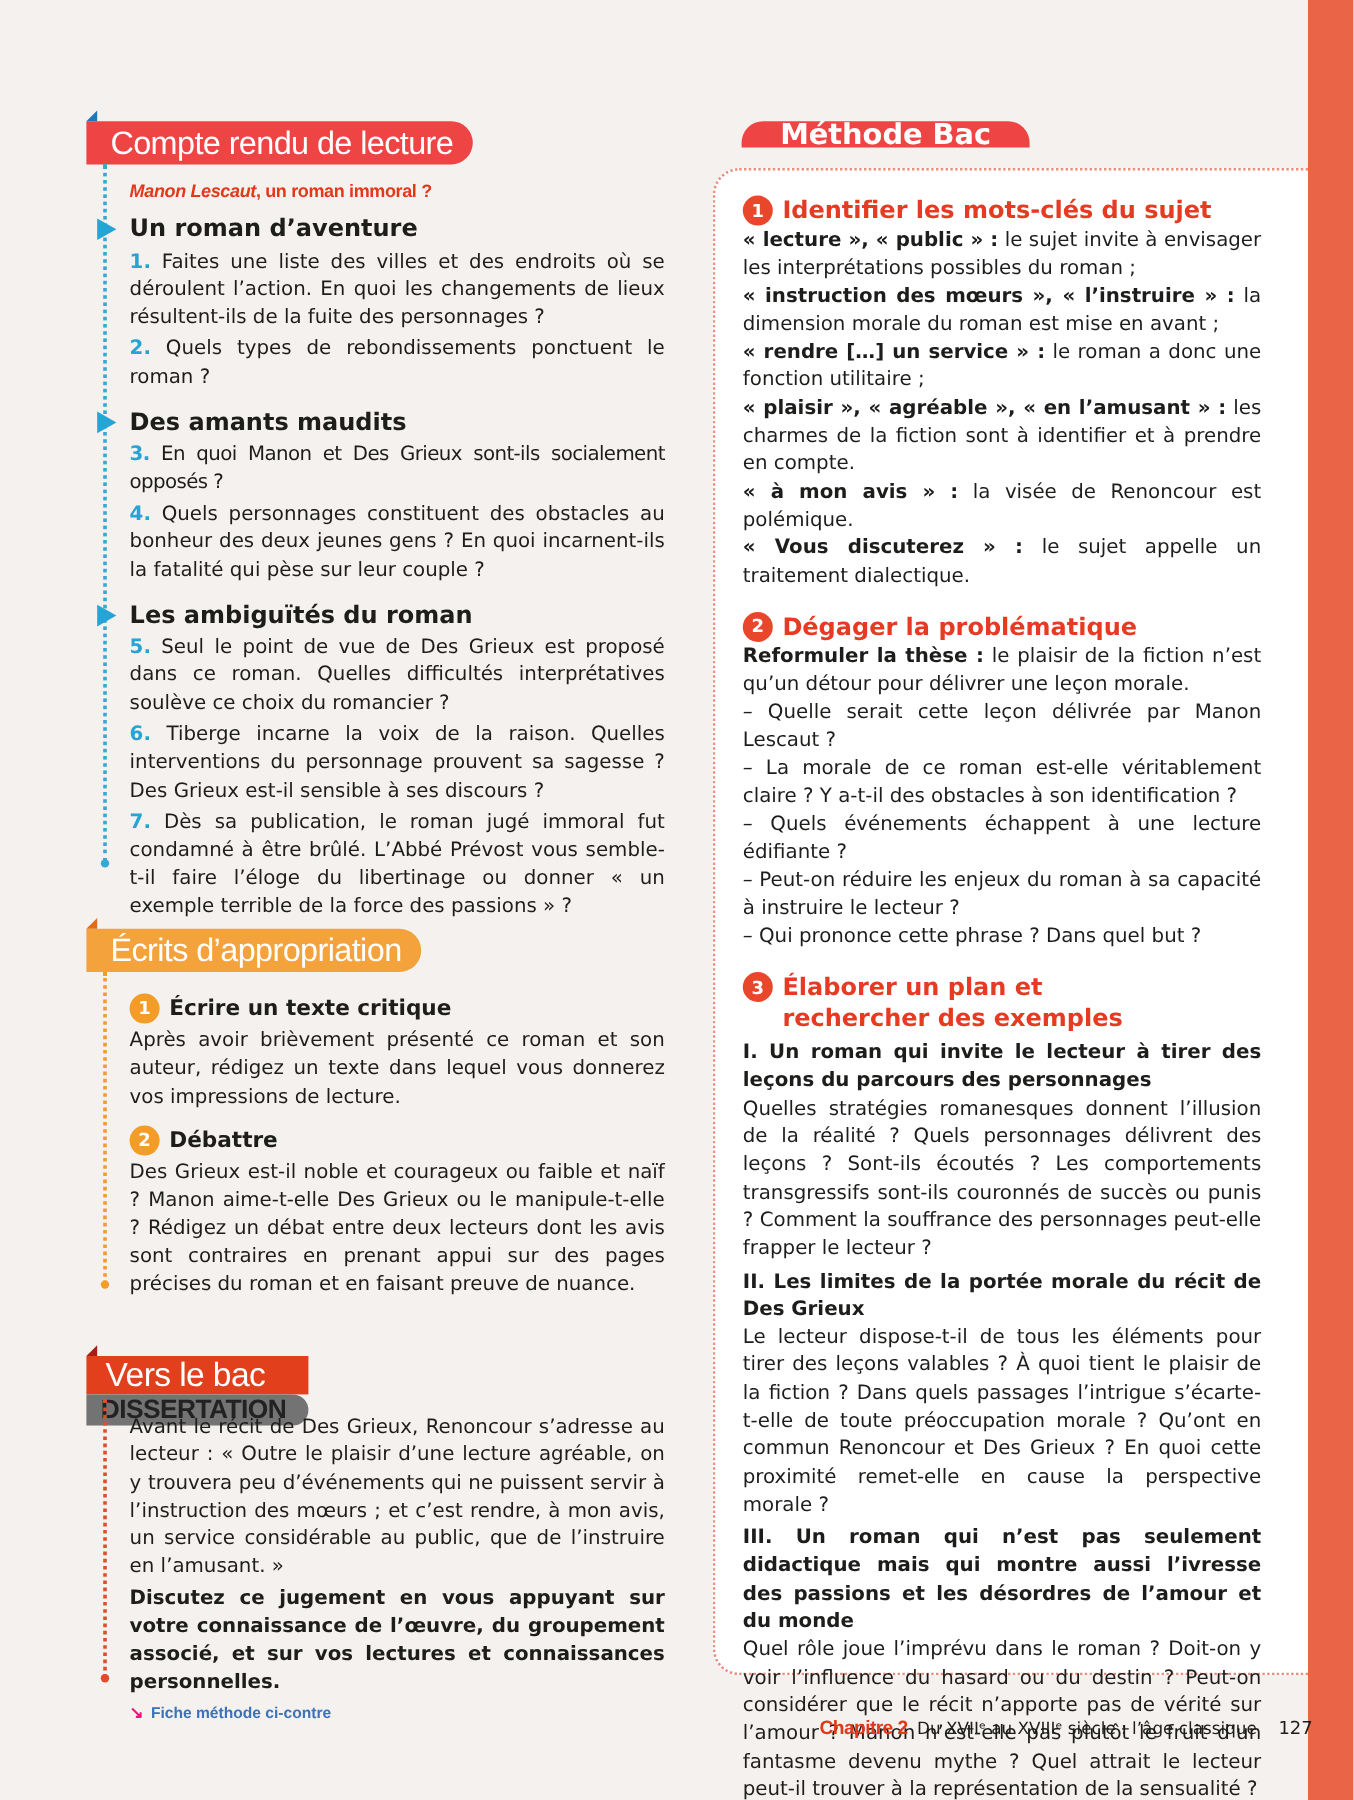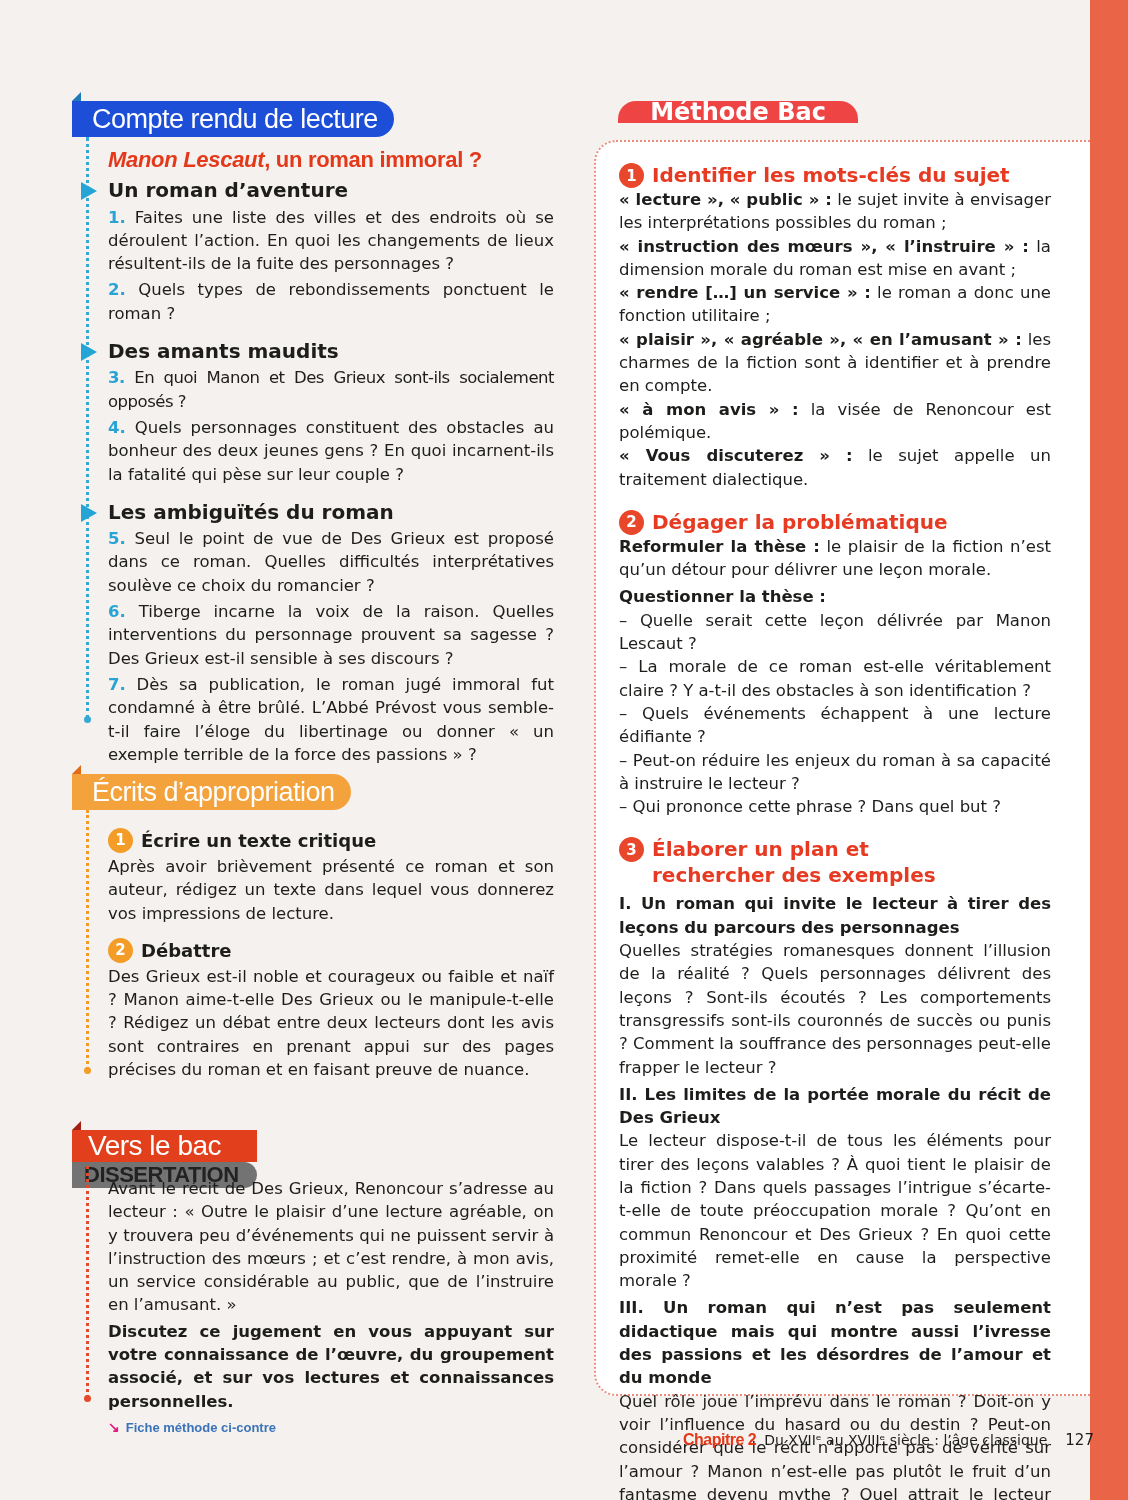--- a/index.html
+++ b/index.html
@@ -16,30 +16,30 @@
   .tab {
     position: absolute; left: 0; height: 36px; display: flex; align-items: center;
     color: #fff; font-family: "Liberation Sans", sans-serif; font-stretch: condensed;
     font-size: 27px; letter-spacing: -0.5px; padding: 0 16px 0 20px;
     border-radius: 0 18px 18px 0;
   }
   .tab::before {
     content: ""; position: absolute; left: 0; top: -9px; width: 0; height: 0;
     border-left: 9px solid transparent; border-bottom: 9px solid var(--dark);
   }
-  .tab-blue { background: #1d4ed8; text-align: right; --dark: #1d79b7; }
+  .tab-blue { background: #ef4444; text-align: right; --dark: #1d79b7; }
   .tab-orange { background: #f4a23b; --dark: #e06c1a; }
   .vline { position: absolute; left: 14px; width: 0; border-left: 3px dotted; }
   .vline::after { content: ""; position: absolute; left: -5px; bottom: -4px; width: 7px; height: 7px; border-radius: 50%; background: currentColor; }
   .vline-blue { color: #34a9d3; border-color: #34a9d3; }
   .vline-orange { color: #f39c28; border-color: #f39c28; }
   .vline-red { color: #e34a2c; border-color: #e34a2c; }
 
   .block { position: absolute; left: 36px; width: 446px; font-size: 16.5px; line-height: 23.3px; }
-  .subtitle { color: #e3381a; font-family: "Liberation Sans", sans-serif; font-weight: bold; font-size: 22px; margin: 0 0 8px 0; letter-spacing: -0.3px; }
+  .subtitle { color: #e3381a; font-family: "Liberation Sans", sans-serif; font-weight: bold; font-size: 15px; margin: 0 0 8px 0; letter-spacing: -0.3px; }
   .subtitle i { font-style: italic; }
   .sect-head { position: relative; font-weight: bold; font-size: 20px; margin: 0 0 3px 0; }
   .sect-head .arrow-icon { position: absolute; left: -27px; top: 3px; width: 0; height: 0; border-top: 9px solid transparent; border-bottom: 9px solid transparent; border-left: 16px solid #25a5d6; }
   .q { margin: 0 0 3px 0; text-align: justify; }
   .q .num { color: #27a3d6; font-weight: bold; }
   .gap { height: 12px; }
 
   .task-head { display: flex; align-items: center; font-weight: bold; font-size: 18px; margin: 0 0 2px 0; }
   .num-circle { display: inline-flex; align-items: center; justify-content: center; width: 25px; height: 25px; border-radius: 50%; color: #fff; font-size: 15px; font-weight: bold; margin-right: 8px; flex: none; }
   .nc-orange { background: #f39c28; }
@@ -146,21 +146,20 @@
   <p class="mb-p"><b>« plaisir », « agréable », « en l’amusant » :</b><span> les charmes de la fiction sont à identifier et à prendre en compte.</span></p>
   <p class="mb-p"><b>« à mon avis » :</b><span> la visée de Renoncour est polémique.</span></p>
   <p class="mb-p"><b>« Vous discuterez » :</b><span> le sujet appelle un traitement dialectique.</span></p>
   <div class="mb-gap"></div>
 
   <div class="mb-step">
       <span class="num-circle nc-red">2</span>
       <span>Dégager la problématique</span>
     </div>
   <p class="mb-p"><b>Reformuler la thèse :</b><span> le plaisir de la fiction n’est qu’un détour pour délivrer une leçon morale.</span></p>
-  <p class="mb-p" style="margin-top:4px;font-weight:bold;">Questionner la thèse :</p>
   <p class="mb-p">– Quelle serait cette leçon délivrée par Manon Lescaut ?</p>
   <p class="mb-p">– La morale de ce roman est-elle véritablement claire ? Y a-t-il des obstacles à son identification ?</p>
   <p class="mb-p">– Quels événements échappent à une lecture édifiante ?</p>
   <p class="mb-p">– Peut-on réduire les enjeux du roman à sa capacité à instruire le lecteur ?</p>
   <p class="mb-p">– Qui prononce cette phrase ? Dans quel but ?</p>
   <div class="mb-gap"></div>
 
   <div class="mb-step">
       <span class="num-circle nc-red">3</span>
       <span style="max-width:340px;">Élaborer un plan et rechercher des exemples</span>

